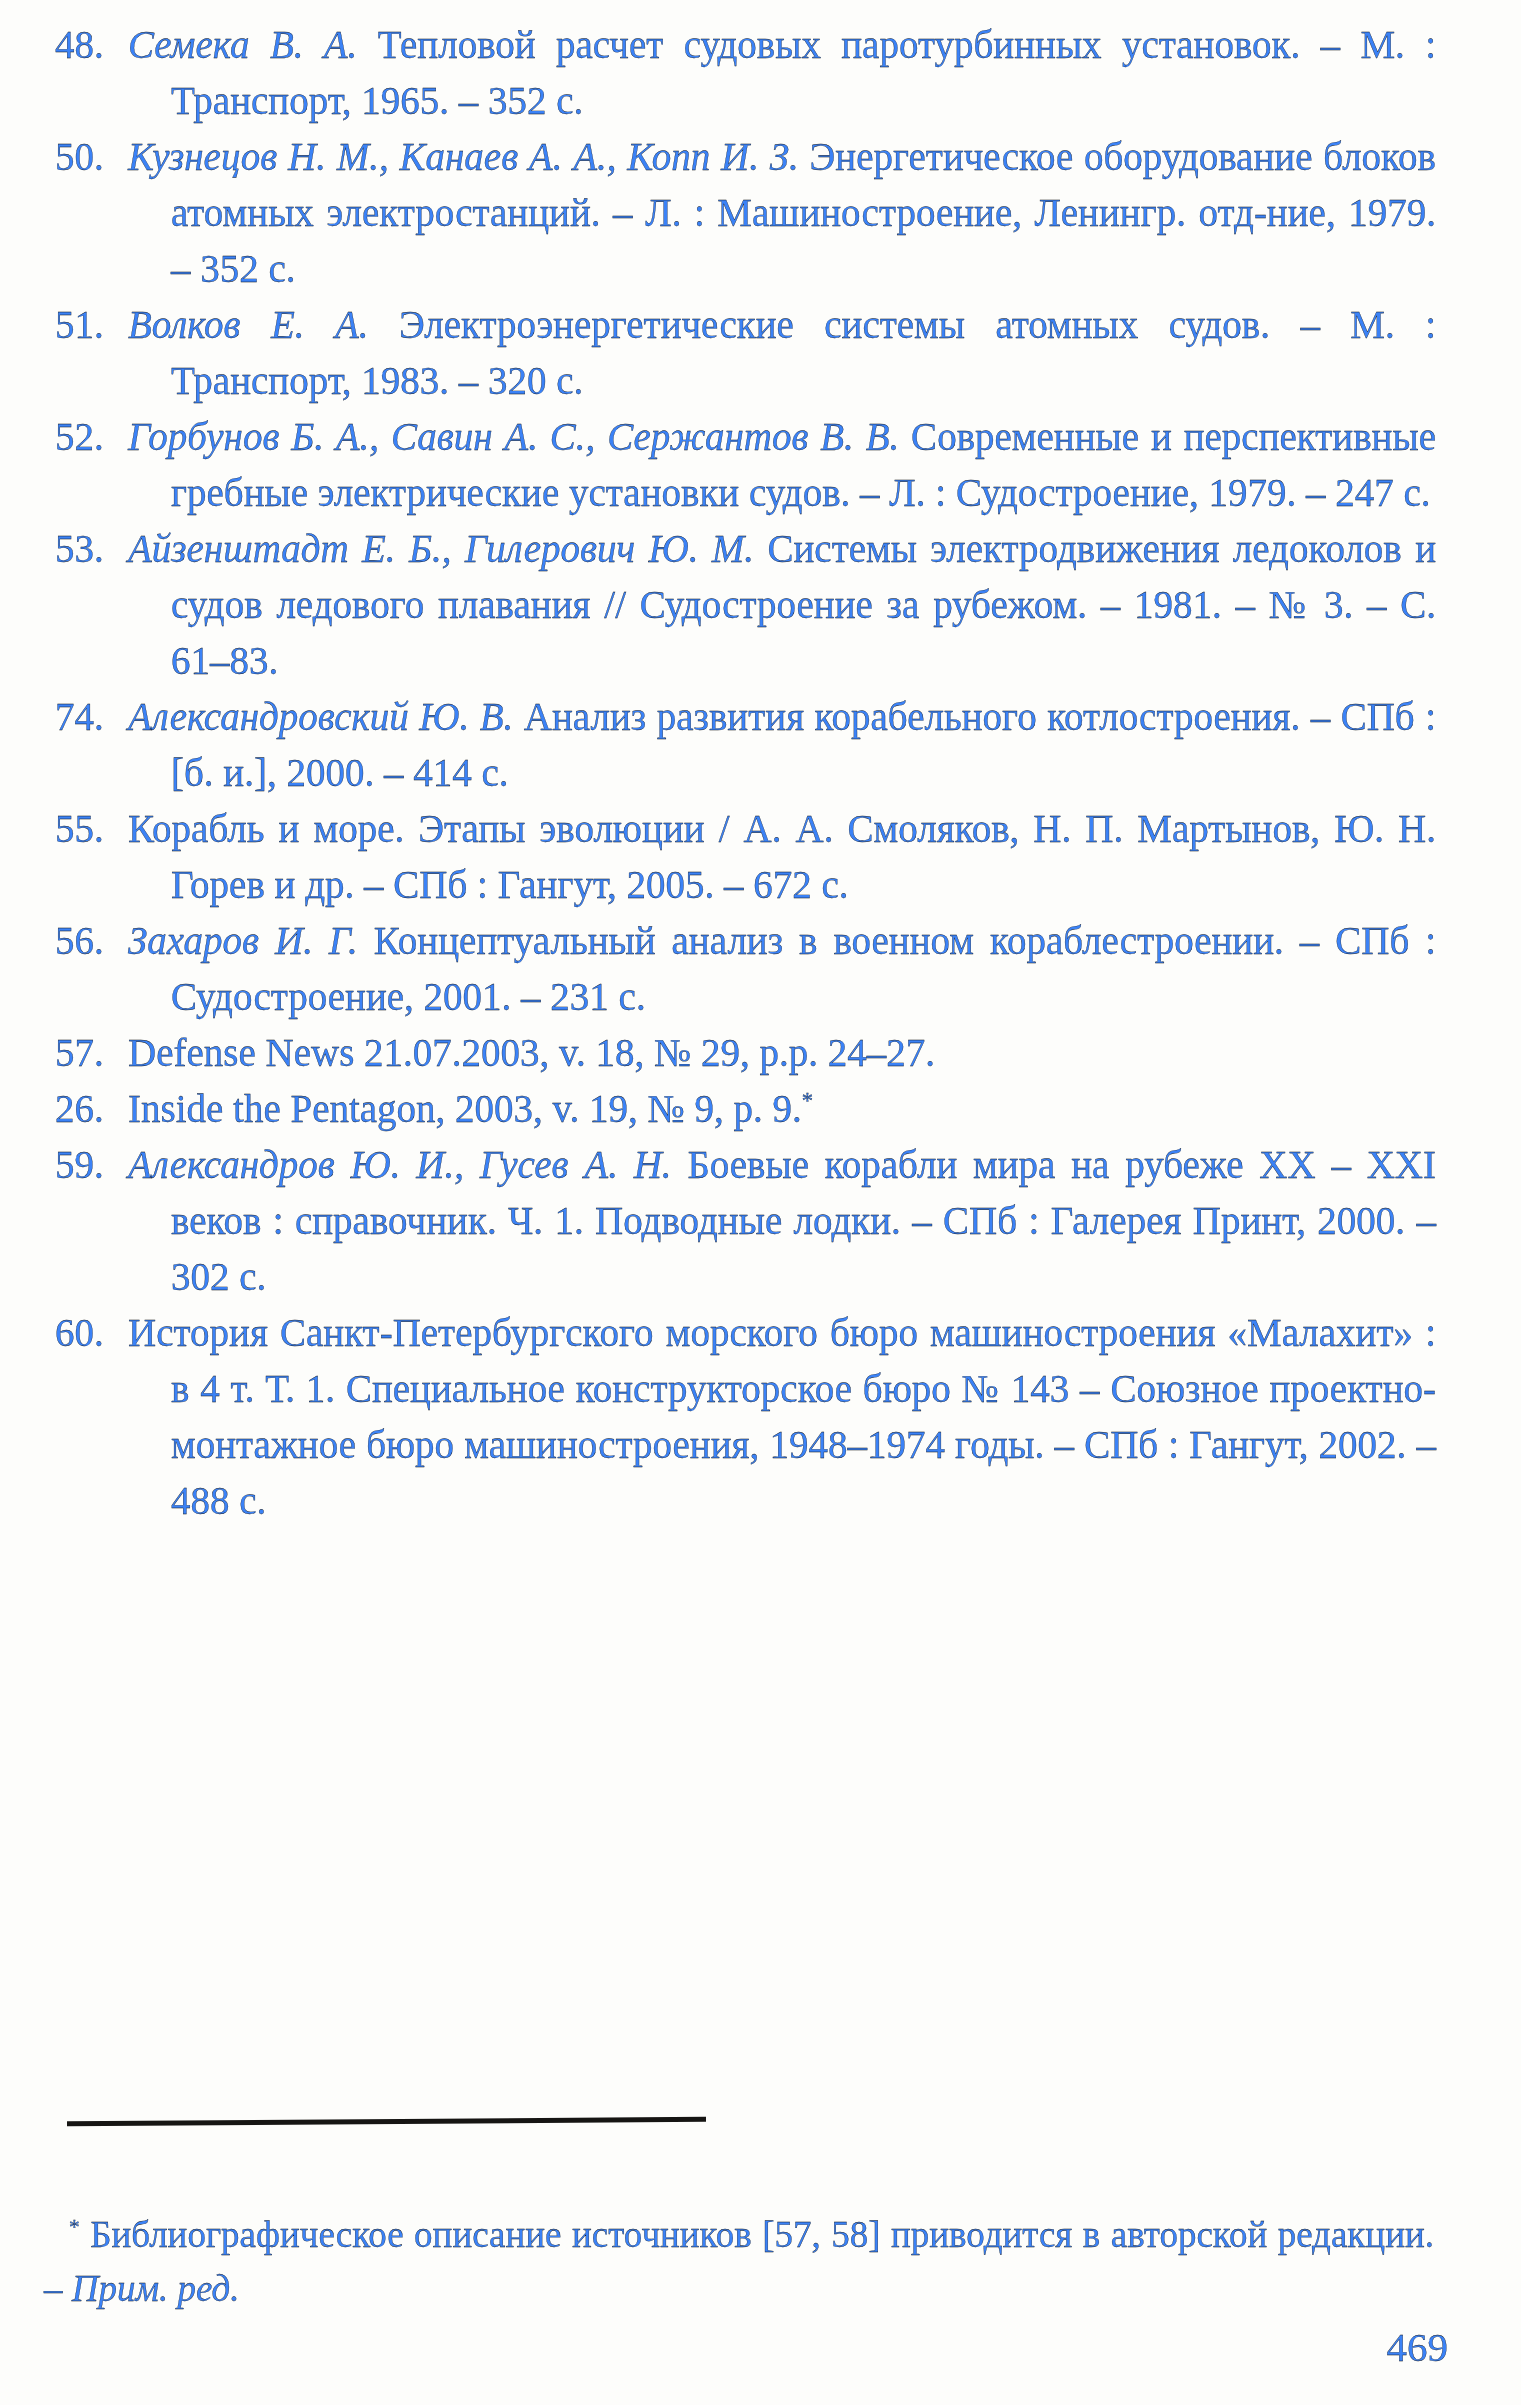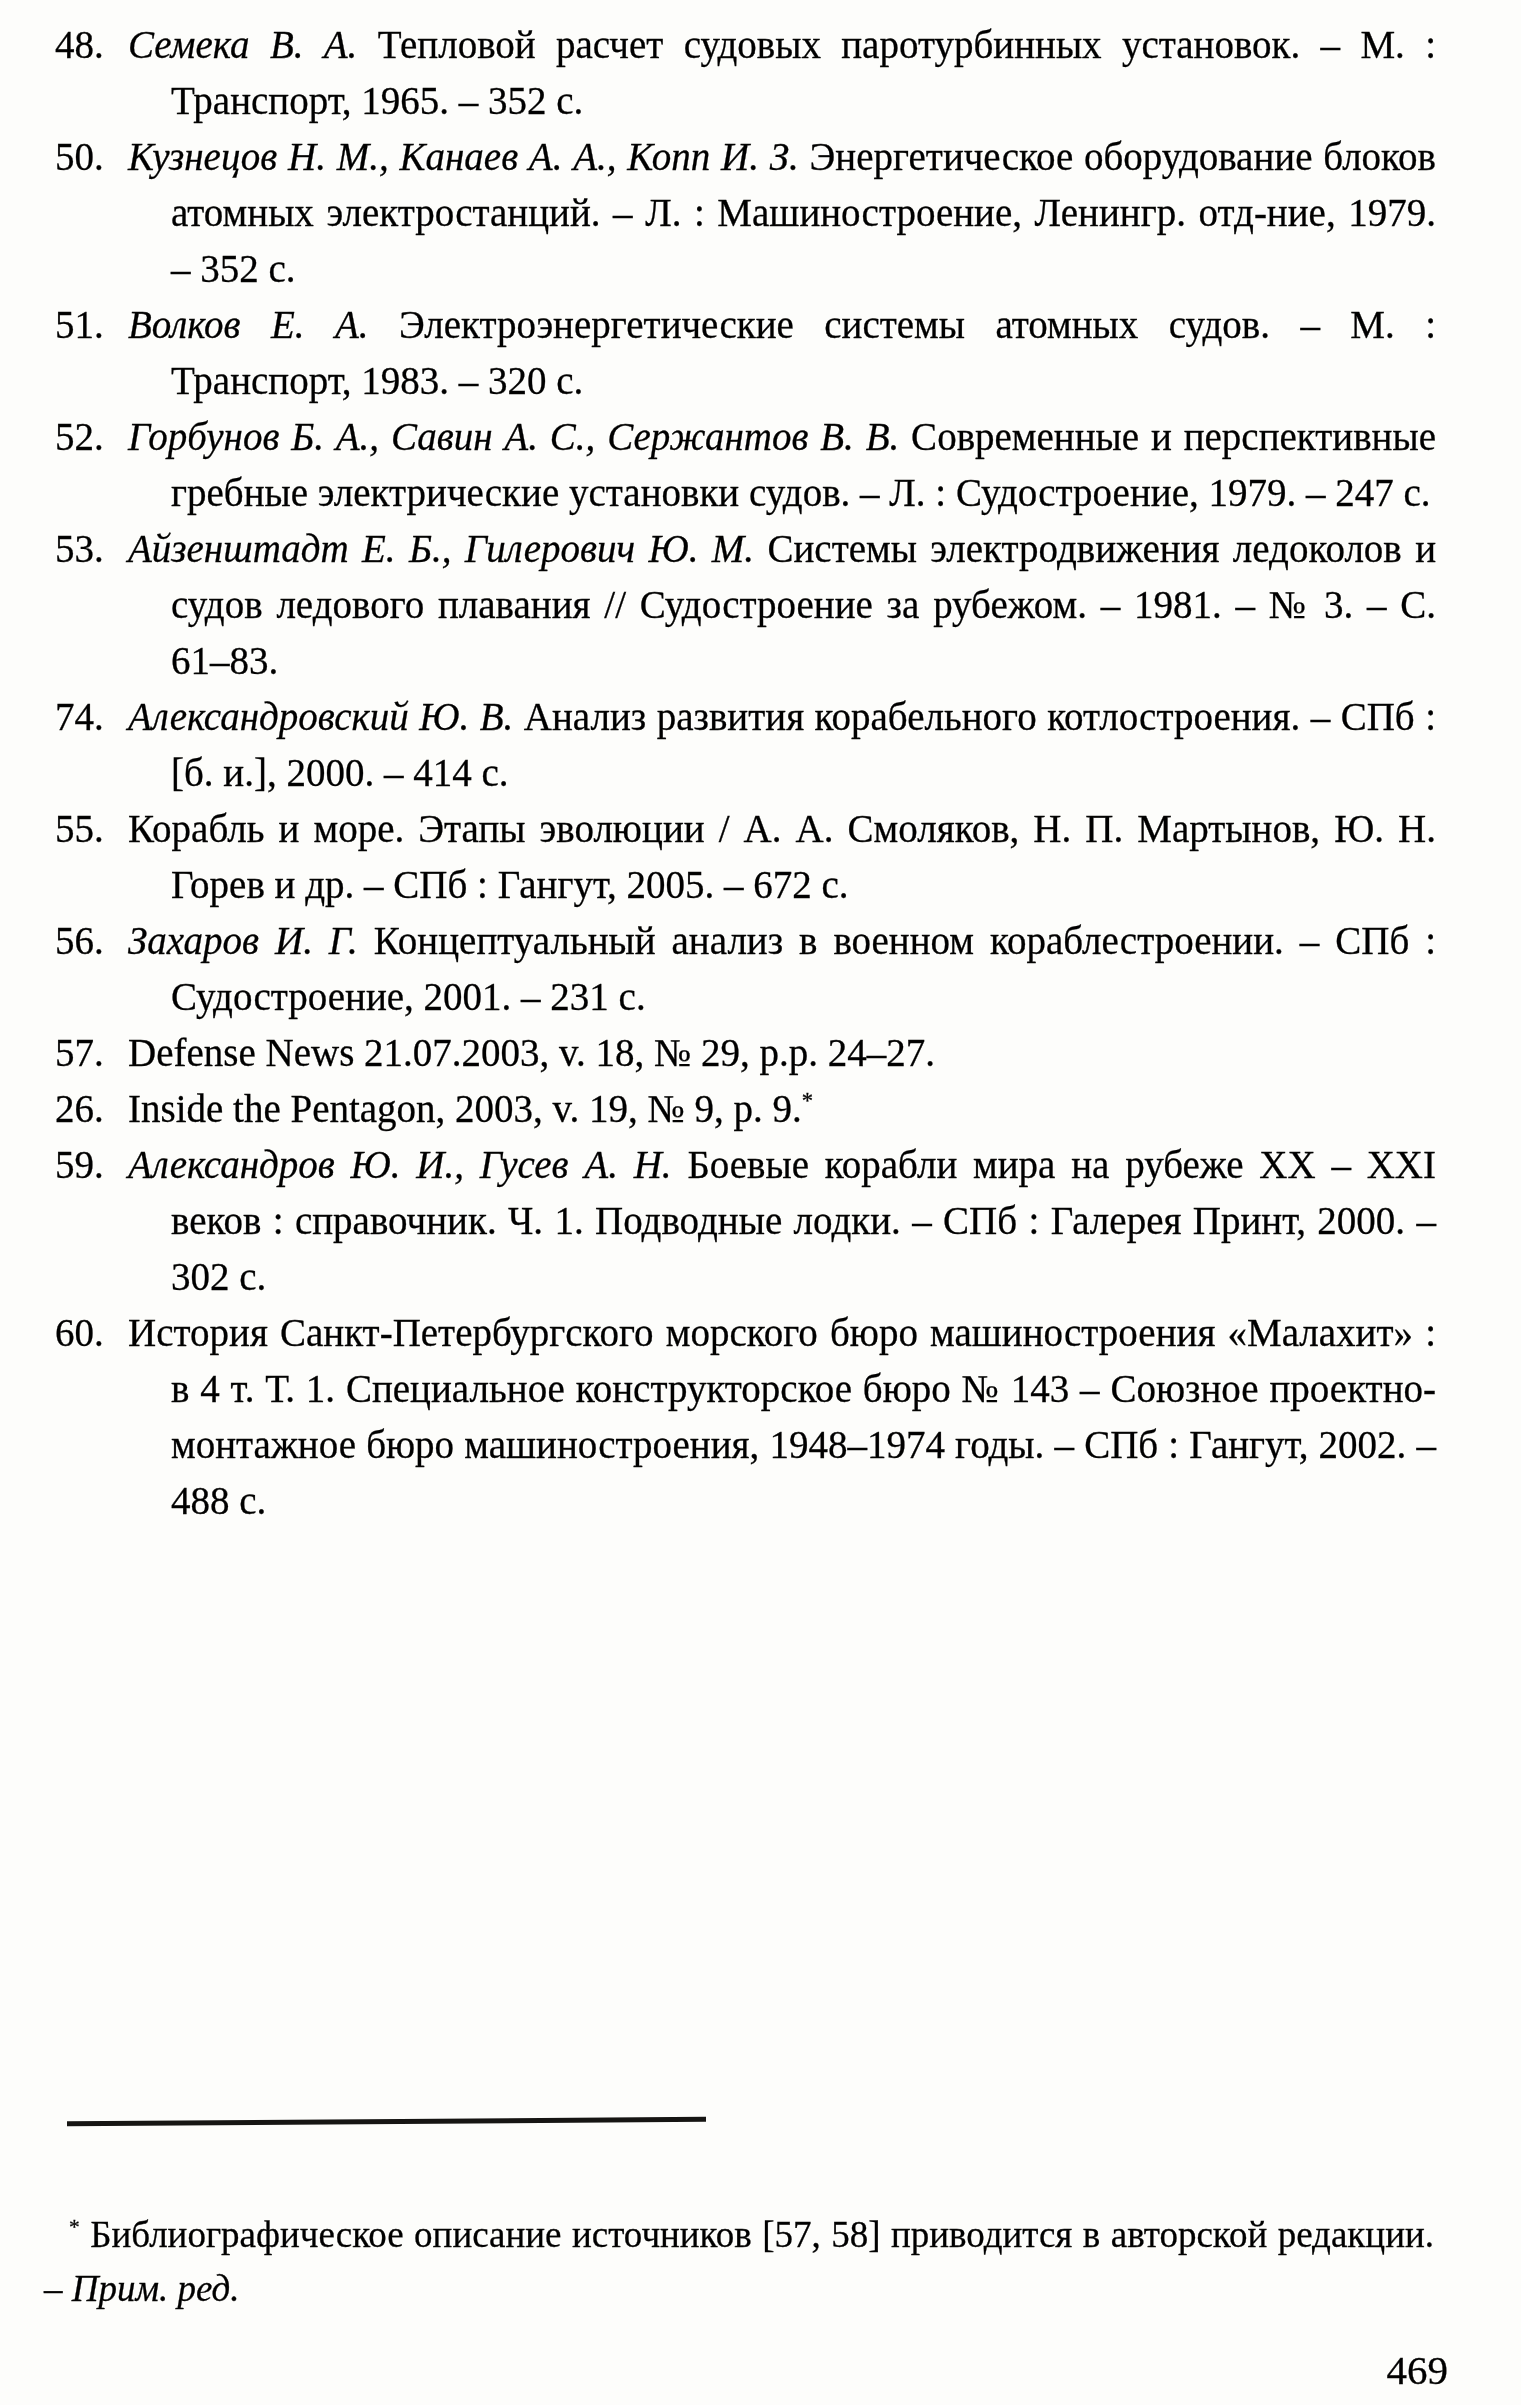--- a/index.html
+++ b/index.html
@@ -8,21 +8,21 @@
     background: #e8e8e6;
   }
   .page {
     position: relative;
     width: 1522px;
     height: 2405px;
     margin: 0 auto;
     background: #fdfdfb;
     overflow: hidden;
     font-family: "Liberation Serif", "DejaVu Serif", serif;
-    color: #000000;
+    color: #3b82f6;
     -webkit-text-stroke: 0.3px #0e0d0b;
   }
   .entries {
     position: absolute;
     top: 17px;
     left: 0;
     right: 0;
   }
   .entry {
     margin: 0 86px 0 171px;
@@ -59,21 +59,20 @@
     font-size: 37px;
     line-height: 54px;
     text-align: justify;
     text-indent: 25px;
   }
   .page-number {
     position: absolute;
     top: 2323px;
     right: 74px;
     font-size: 41px;
-    margin-top: 23px;
   }
 </style>
 </head>
 <body>
 
 <div class="page">
 
   <div class="entries">
 
     <div class="entry"><span class="num">48.</span><span class="author">Семека В. А.</span><span> Тепловой расчет судовых паротурбинных установок. – М. : Транспорт, 1965. – 352 с.</span></div>

